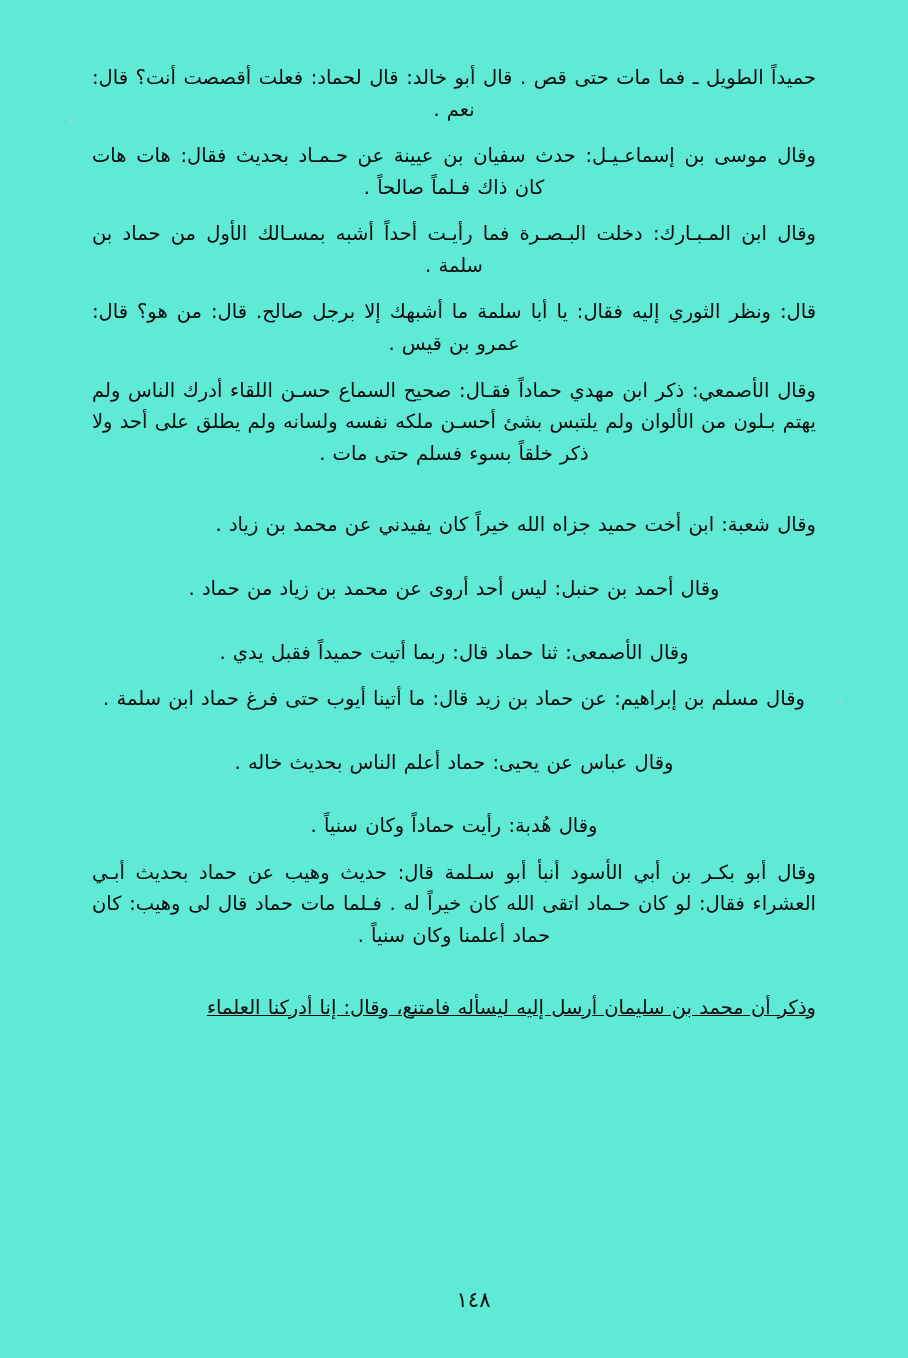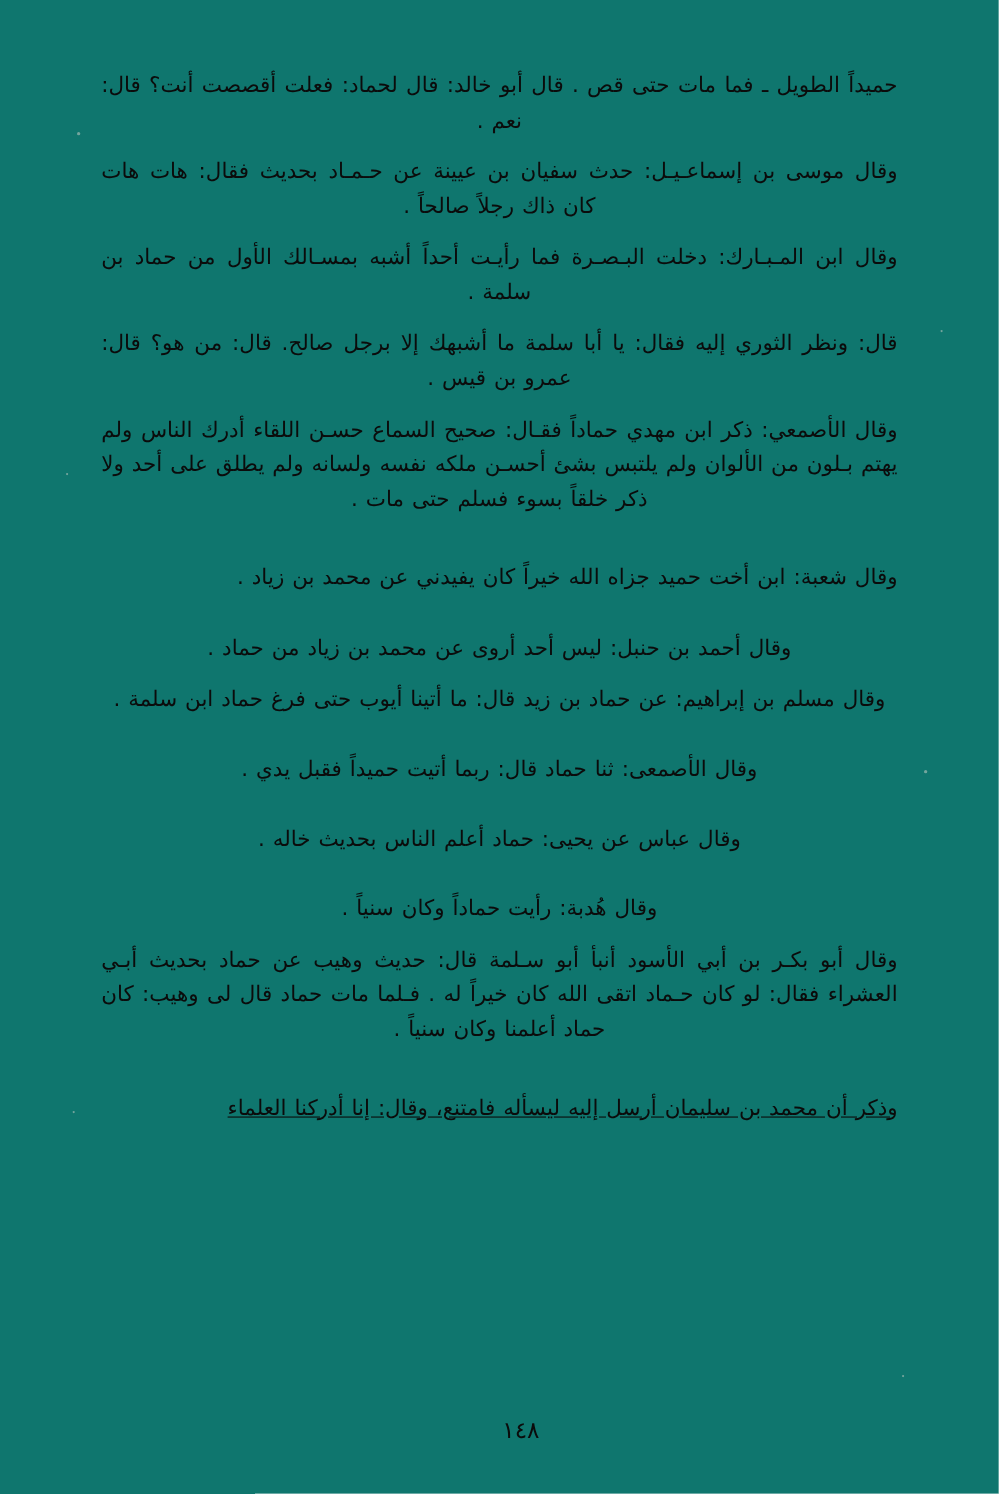--- a/index.html
+++ b/index.html
@@ -11,21 +11,21 @@
     width: 908px;
     height: 1358px;
     position: relative;
     font-family: "DejaVu Sans", "Liberation Sans", sans-serif;
     color: #0b0b0b;
     overflow: hidden;
   }
   .page {
     position: absolute;
     inset: 0;
-    background: #0f766e;
+    background: #5eead4;
   }
   .page-inner {
     position: absolute;
     top: 62px;
     right: 92px;
     left: 92px;
     bottom: 60px;
   }
   .para {
     direction: rtl;
@@ -72,28 +72,28 @@
     opacity: 0.5;
   }
 </style>
 </head>
 <body>
 
 <div class="page">
   <div class="page-inner">
 
     <p class="para last-center">حميداً الطويل ـ فما مات حتى قص . قال أبو خالد: قال لحماد: فعلت أقصصت أنت؟ قال: نعم .</p>
-    <p class="para last-center">وقال موسى بن إسماعـيـل: حدث سفيان بن عيينة عن حـمـاد بحديث فقال: هات هات كان ذاك رجلاً صالحاً .</p>
+    <p class="para last-center">وقال موسى بن إسماعـيـل: حدث سفيان بن عيينة عن حـمـاد بحديث فقال: هات هات كان ذاك فـلماً صالحاً .</p>
     <p class="para last-center">وقال ابن المـبـارك: دخلت البـصـرة فما رأيـت أحداً أشبه بمسـالك الأول من حماد بن سلمة .</p>
     <p class="para last-center">قال: ونظر الثوري إليه فقال: يا أبا سلمة ما أشبهك إلا برجل صالح. قال: من هو؟ قال: عمرو بن قيس .</p>
     <p class="para last-center">وقال الأصمعي: ذكر ابن مهدي حماداً فقـال: صحيح السماع حسـن اللقاء أدرك الناس ولم يهتم بـلون من الألوان ولم يلتبس بشئ أحسـن ملكه نفسه ولسانه ولم يطلق على أحد ولا ذكر خلقاً بسوء فسلم حتى مات .</p>
     <p class="para single-right">وقال شعبة: ابن أخت حميد جزاه الله خيراً كان يفيدني عن محمد بن زياد .</p>
     <p class="para single">وقال أحمد بن حنبل: ليس أحد أروى عن محمد بن زياد من حماد .</p>
+    <p class="para single">وقال الأصمعى: ثنا حماد قال: ربما أتيت حميداً فقبل يدي .</p>
     <p class="para last-center">وقال مسلم بن إبراهيم: عن حماد بن زيد قال: ما أتينا أيوب حتى فرغ حماد ابن سلمة .</p>
-    <p class="para single">وقال الأصمعى: ثنا حماد قال: ربما أتيت حميداً فقبل يدي .</p>
     <p class="para single">وقال عباس عن يحيى:  حماد أعلم الناس بحديث خاله .</p>
     <p class="para single">وقال هُدبة: رأيت حماداً وكان سنياً .</p>
     <p class="para last-center">وقال أبو بكـر بن أبي الأسود أنبأ أبو سـلمة قال: حديث وهيب عن حماد بحديث أبـي العشراء فقال: لو كان حـماد اتقى الله كان خيراً له . فـلما مات حماد قال لى وهيب: كان حماد أعلمنا وكان سنياً .</p>
     <p class="para single-right">وذكر أن محمد بن سليمان أرسل إليه ليسأله فامتنع، وقال: إنا أدركنا العلماء</p>
 
   </div>
 
   <div class="page-number">١٤٨</div>
 
   <span class="speck" style="top:120px; left:70px; width:3px; height:3px;"></span>

